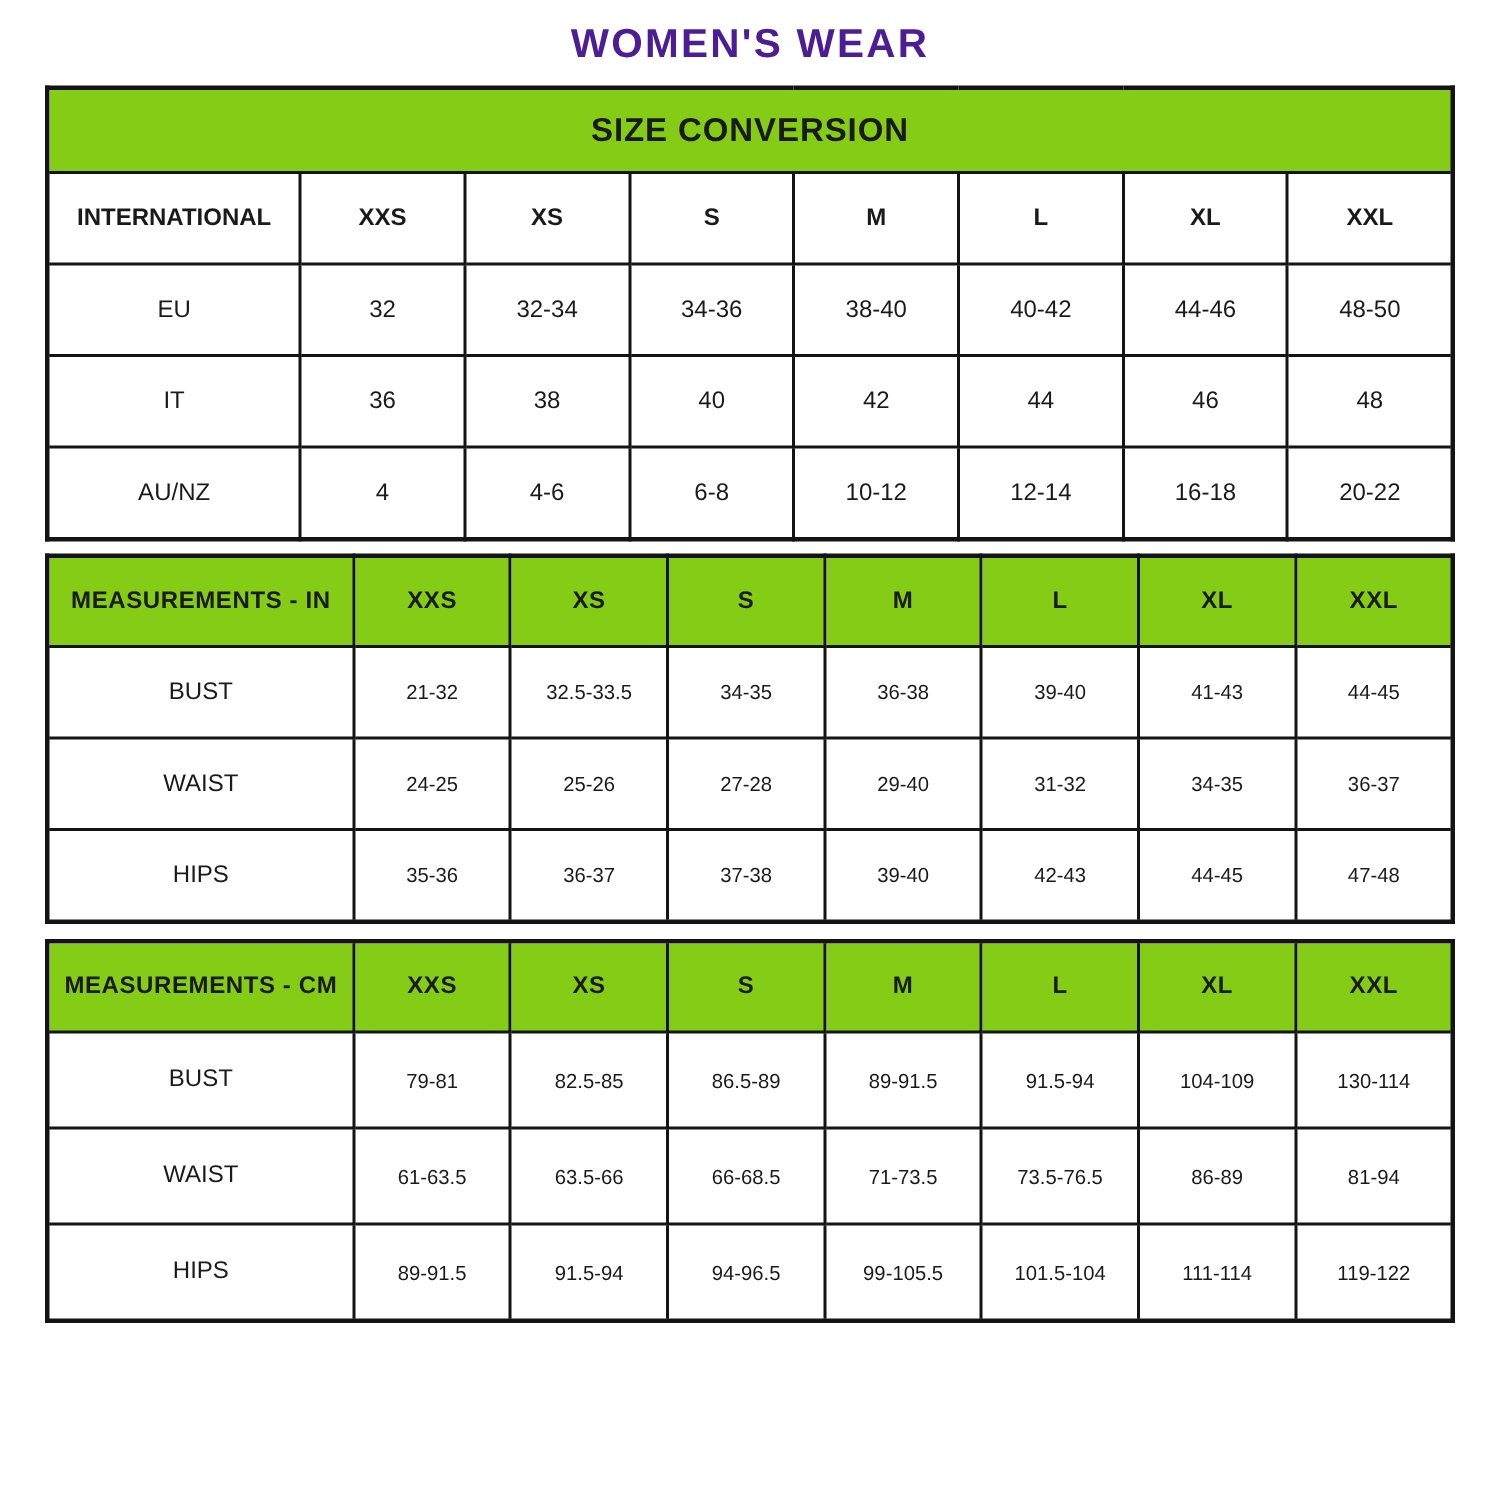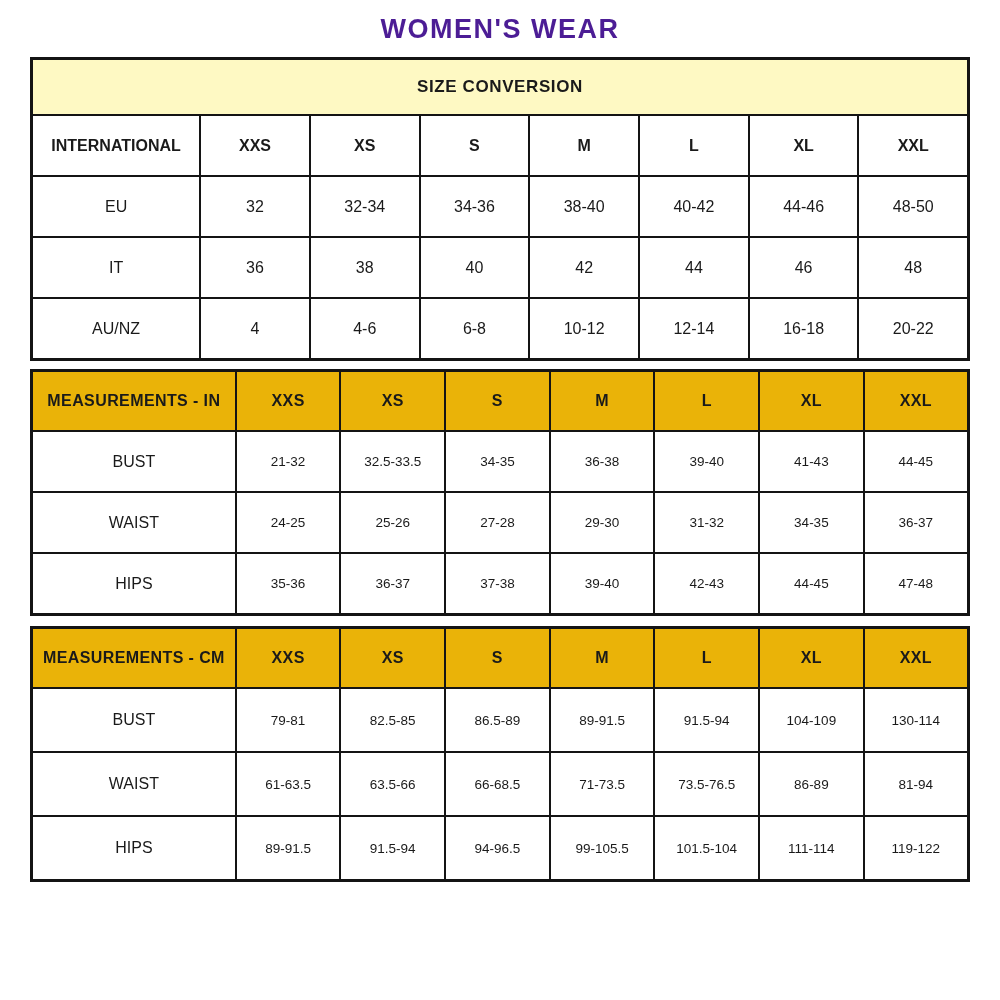--- a/index.html
+++ b/index.html
@@ -37,37 +37,37 @@
     text-align: center;
     vertical-align: middle;
     padding: 2px 4px;
     overflow: hidden;
     white-space: nowrap;
   }
   
   .tbl-size { border: 3px solid #141414; margin-bottom: 8px; }
   .tbl-size td { font-size: 16px; font-weight: 500; }
   .tbl-size .caption-row td {
-    background: #fef9c3;
+    background: #84cc16;
     height: 50px;
     font-weight: 700;
-    font-size: 17px;
+    font-size: 22px;
     letter-spacing: 0.6px;
   }
   .tbl-size .col-head-row td {
     height: 55px;
     font-weight: 700;
     border-bottom: 2px solid #141414;
   }
   .tbl-size .data-row td { height: 55px; }
   
   .tbl-meas { border: 3px solid #141414; }
   .tbl-meas-in { margin-bottom: 10px; }
   .tbl-meas .head-row td {
-    background: #eab308;
+    background: #84cc16;
     height: 54px;
     font-weight: 700;
     font-size: 16px;
     letter-spacing: 0.4px;
   }
   .tbl-meas .data-row td { height: 55px; font-size: 13.5px; font-weight: 500; }
   .tbl-meas-cm .data-row td { height: 58px; }
   .tbl-meas .data-row td.row-label { font-size: 16px; text-align: center; }
 </style>
 </head>
@@ -165,21 +165,21 @@
         <td>36-38</td>
         <td>39-40</td>
         <td>41-43</td>
         <td>44-45</td>
       </tr>
       <tr class="data-row">
         <td class="row-label">WAIST</td>
         <td>24-25</td>
         <td>25-26</td>
         <td>27-28</td>
-        <td>29-30</td>
+        <td>29-40</td>
         <td>31-32</td>
         <td>34-35</td>
         <td>36-37</td>
       </tr>
       <tr class="data-row">
         <td class="row-label">HIPS</td>
         <td>35-36</td>
         <td>36-37</td>
         <td>37-38</td>
         <td>39-40</td>

